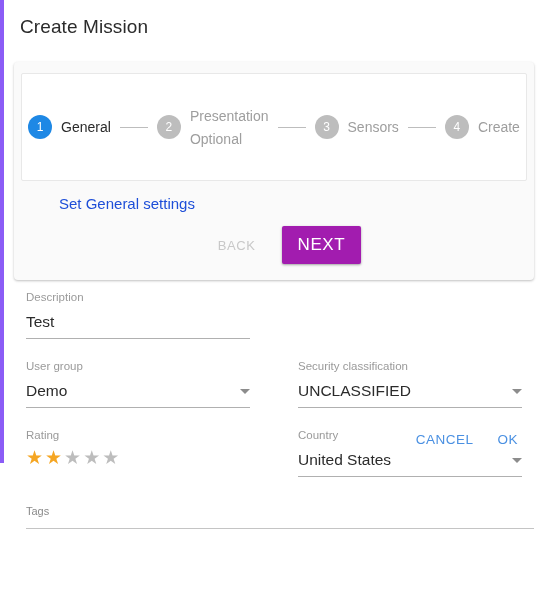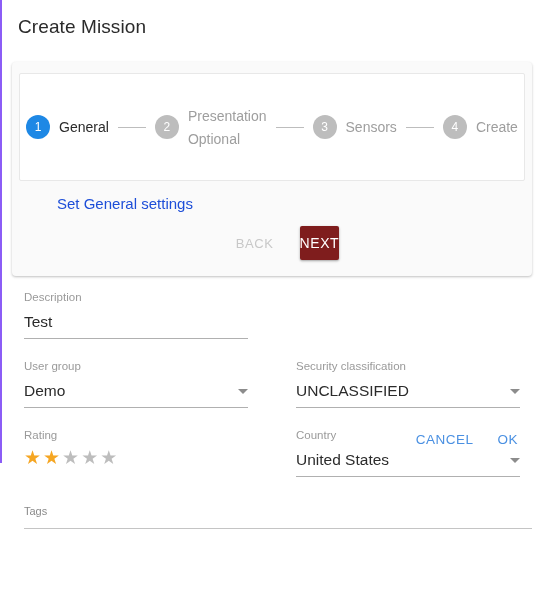--- a/index.html
+++ b/index.html
@@ -14,21 +14,21 @@
     color: #212121;
     overflow: hidden;
     position: relative;
   }
   .dialog {
     width: 540px;
     height: 463px;
     background: #ffffff;
     box-sizing: border-box;
     position: relative;
-    border-left: 2px solid #8b5cf6;
+    border-left: 4px solid #8b5cf6;
   }
 
   
   .dialog-title {
     padding: 14px 0 0 16px;
     font-size: 19px;
     line-height: 26px;
     color: #2b2b2b;
     letter-spacing: .1px;
   }
@@ -124,28 +124,28 @@
     background: transparent;
     border: 0;
     font-family: inherit;
     font-size: 13px;
     letter-spacing: .6px;
     padding: 8px 14px;
     cursor: default;
     color: #c8c8c8;
   }
   .btn-raised {
-    background: #7f1d1d;
+    background: #a21caf;
     color: #ffffff;
     border: 0;
     border-radius: 2px;
     font-family: inherit;
-    font-size: 14px;
+    font-size: 17px;
     letter-spacing: .6px;
-    padding: 9px 0;
+    padding: 9px 16px;
     margin-left: 12px;
     cursor: pointer;
     box-shadow: 0 1px 3px rgba(0,0,0,.22), 0 1px 2px rgba(0,0,0,.16);
   }
 
   
   .form {
     position: absolute;
     left: 22px;
     top: 290px;

